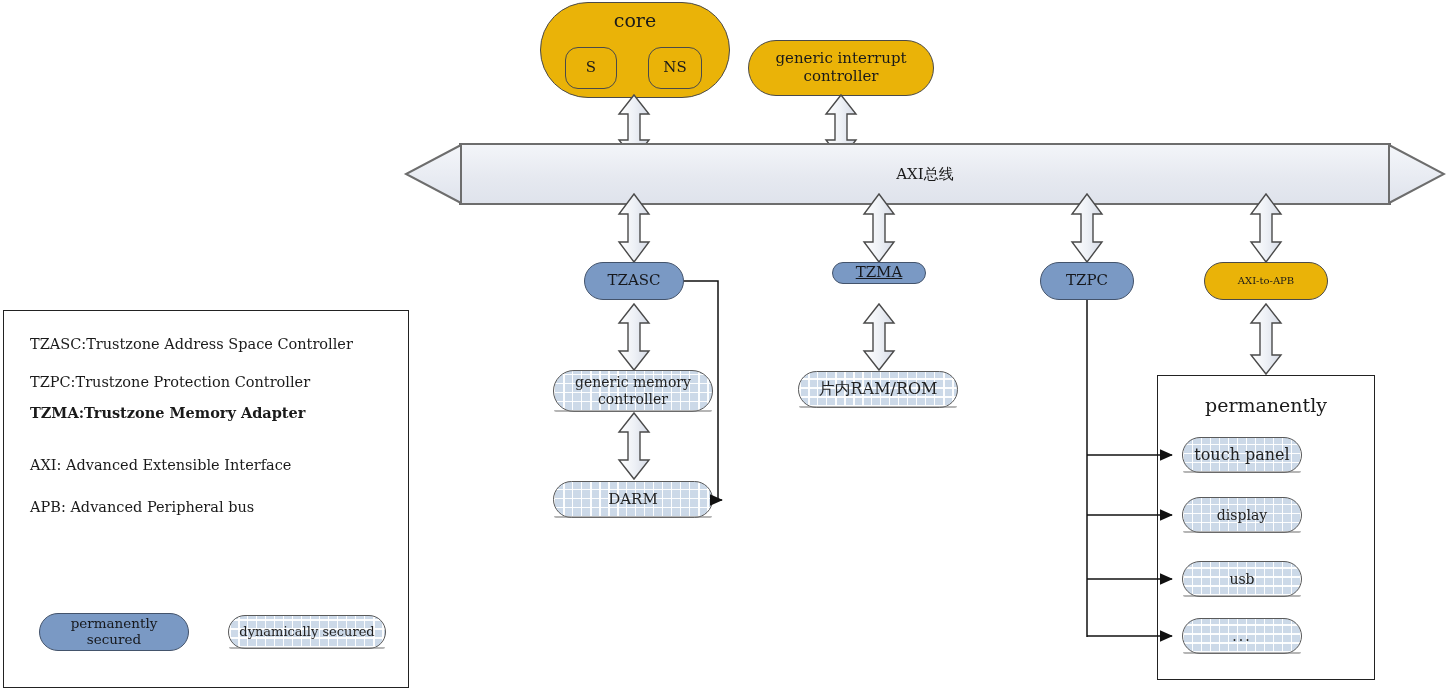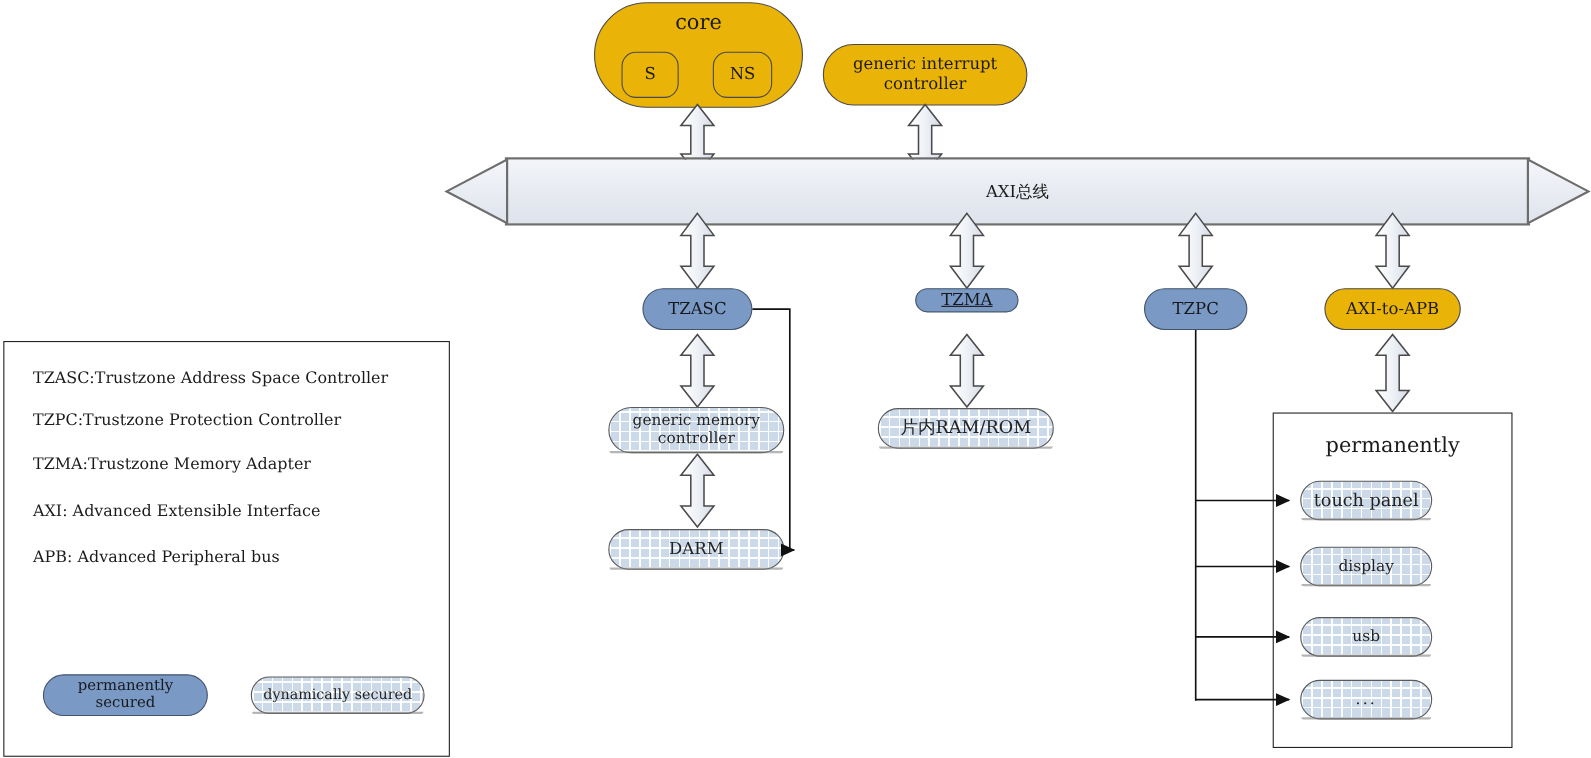--- a/index.html
+++ b/index.html
@@ -136,21 +136,21 @@
   <div class="node perm" style="left:584px;top:262px;width:100px;height:38px;border-radius:19px;">
     <span style="font-size:15px;">TZASC</span>
   </div>
   <div class="node perm" style="left:832px;top:262px;width:94px;height:22px;border-radius:19px;text-decoration:underline;">
     <span style="font-size:15px;">TZMA</span>
   </div>
   <div class="node perm" style="left:1040px;top:262px;width:94px;height:38px;border-radius:19px;">
     <span style="font-size:15px;">TZPC</span>
   </div>
   <div class="node plain" style="left:1204px;top:262px;width:124px;height:38px;border-radius:19px;">
-    <span style="font-size:15px;">AXI-to-APB</span>
+    <span style="font-size:10px;">AXI-to-APB</span>
   </div>
 
   <div class="varrow" style="left:616px;top:303px;">
     <svg width="36" height="68" viewBox="0 0 36 68">
       <polygon points="18,1 33,20 24,20 24,48 33,48 18,67 3,48 12,48 12,20 3,20" fill="url(#ag1)" stroke="#4a4a4a" stroke-width="1.4"></polygon>
       </svg>
   </div>
   <div class="varrow" style="left:616px;top:412px;">
     <svg width="36" height="68" viewBox="0 0 36 68">
       <polygon points="18,1 33,20 24,20 24,48 33,48 18,67 3,48 12,48 12,20 3,20" fill="url(#ag1)" stroke="#4a4a4a" stroke-width="1.4"></polygon>
@@ -206,21 +206,21 @@
     <path d="M1087,300 L1087,637" fill="none" stroke="#111" stroke-width="1.5"></path>
     <path d="M1087,455 L1172,455" fill="none" stroke="#111" stroke-width="1.5" marker-end="url(#ah)"></path>
     <path d="M1087,515 L1172,515" fill="none" stroke="#111" stroke-width="1.5" marker-end="url(#ah)"></path>
     <path d="M1087,579 L1172,579" fill="none" stroke="#111" stroke-width="1.5" marker-end="url(#ah)"></path>
     <path d="M1087,636 L1172,636" fill="none" stroke="#111" stroke-width="1.5" marker-end="url(#ah)"></path>
   </svg>
 
   <div class="legend" style="left:3px;top:310px;width:406px;height:378px;">
     <div class="ltext" style="left:26px;top:25px;">TZASC:Trustzone Address Space Controller</div>
     <div class="ltext" style="left:26px;top:63px;">TZPC:Trustzone Protection Controller</div>
-    <div class="ltext" style="left:26px;top:103px;">TZMA:Trustzone Memory Adapter</div>
+    <div class="ltext" style="left:26px;top:93px;font-weight:bold;">TZMA:Trustzone Memory Adapter</div>
     <div class="ltext" style="left:26px;top:146px;">AXI: Advanced Extensible Interface</div>
     <div class="ltext" style="left:26px;top:188px;">APB: Advanced Peripheral bus</div>
   </div>
   <div class="node perm" style="left:39px;top:613px;width:150px;height:38px;border-radius:19px;flex-direction:column;">
     <span style="font-size:13.5px;">permanently</span>
     <span style="font-size:13.5px;">secured</span>
   </div>
   <div class="node dyn" style="left:228px;top:615px;width:158px;height:34px;border-radius:17px;">
     <span style="font-size:13px;">dynamically secured</span>
   </div>

